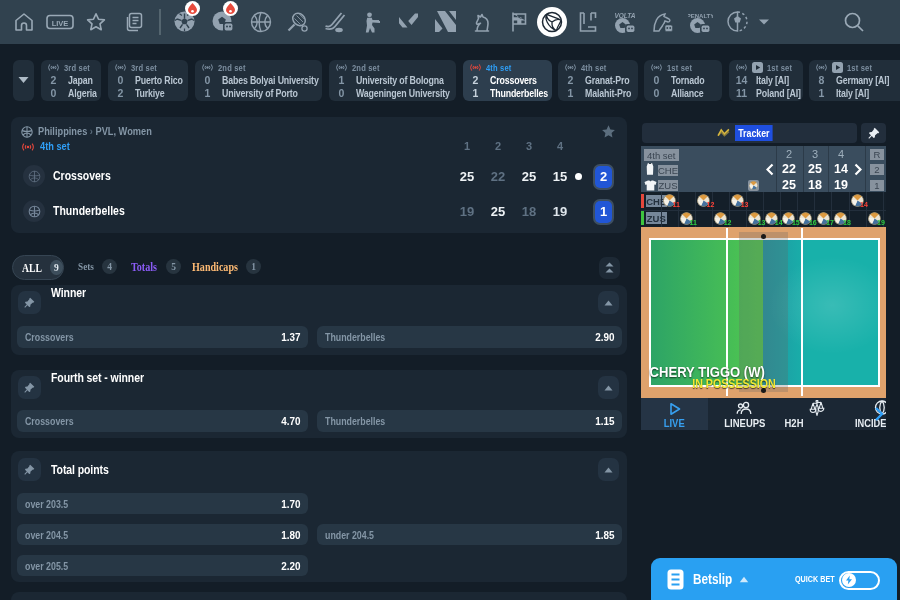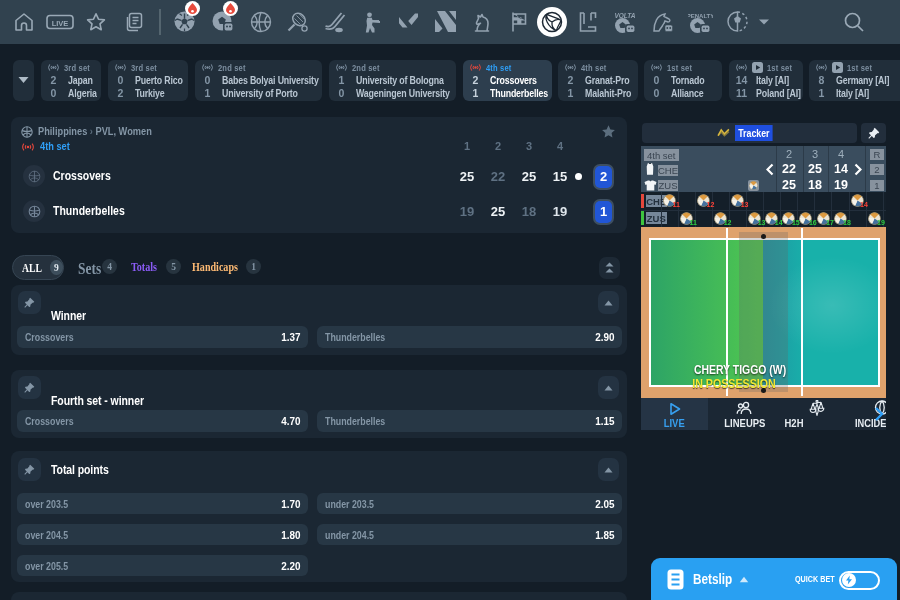--- a/index.html
+++ b/index.html
@@ -17,21 +17,21 @@
   .card { position:absolute; top:60px; height:41px; background:#212e3a; border-radius:6px; padding:2px 0 0 6px; overflow:hidden; white-space:nowrap; }
   .card .l1 { font-size:9px; font-weight:bold; color:#7d8fa0; letter-spacing:0.2px; height:11px; display:flex; align-items:center; gap:4px; }
   .card .row { font-size:10.5px; font-weight:bold; color:#b9c6d2; height:12px; display:flex; margin-top:1px; letter-spacing:-0.2px; align-items:center; }
   .card .row .sc { width:13px; color:#8496a6; text-align:center; margin-right:8px; flex:none; letter-spacing:0; }
   .card.active { background:#2d3e4e; }
   .card.active .row { color:#fff; }
   .card.active .row .sc { color:#c6d2dc; }
   
   .panel { position:absolute; left:11px; width:616px; background:#1b2733; border-radius:8px; }
   .pinbox { position:absolute; left:7px; top:6px; width:23px; height:23px; background:#243342; border-radius:7px; display:flex; align-items:center; justify-content:center; }
-  .ptitle { position:absolute; left:40px; top:24px; font-size:12.5px; font-weight:bold; color:#fff; letter-spacing:-0.1px; }
+  .ptitle { position:absolute; left:40px; top:1px; font-size:12.5px; font-weight:bold; color:#fff; letter-spacing:-0.1px; }
   .collbox { position:absolute; right:8px; top:6px; width:21px; height:23px; background:#243342; border-radius:7px; display:flex; align-items:center; justify-content:center; }
   .bet { position:absolute; height:22px; background:#273745; border-radius:6px; display:flex; align-items:center; justify-content:space-between; padding:0 8px; }
   .bet .lbl { font-size:10.5px; font-weight:bold; color:#8496a6; }
   .bet .val { font-size:11.5px; font-weight:bold; color:#fff; }
   .betL { left:6px; width:291px; }
   .betR { left:306px; width:305px; }
 </style>
 </head>
 <body>
 <div id="topnav">
@@ -374,21 +374,21 @@
   <div class="abs" style="left:475px; top:87px; width:24px; text-align:center; font-size:13px; font-weight:bold; color:#eef2f5;">25</div>
   <div class="abs" style="left:506px; top:87px; width:24px; text-align:center; font-size:13px; font-weight:bold; color:#5f7183;">18</div>
   <div class="abs" style="left:537px; top:87px; width:24px; text-align:center; font-size:13px; font-weight:bold; color:#dfe6ec;">19</div>
   <div class="abs" style="left:584px; top:83.5px; width:17px; height:22px; background:#2156d6; border-radius:5px; box-shadow:0 0 0 2px #3e4f60; color:#fff; font-size:13px; font-weight:bold; display:flex; align-items:center; justify-content:center;">1</div>
 </div>
 <div id="tabrow" class="abs" style="left:11px; top:255px; width:616px; height:25px;font-family:Liberation Serif, serif;">
   <div class="abs" style="left:0.5px; top:0; height:25px; width:52px; background:#25313d; border:1px solid #364553; border-radius:12.5px; display:flex; align-items:center; padding:0 0 0 9px; gap:5px;">
     <span class="cx" style="font-size:11.5px; font-weight:bold; color:#fff;">ALL</span>
     <span style="width:15px; height:15px; border-radius:50%; background:#3d4e5c; color:#dfe7ed; font-size:9.5px; font-weight:bold; display:flex; align-items:center; justify-content:center;">9</span>
   </div>
-  <div class="abs" style="left:67px; top:4.5px; font-size:16px; font-weight:bold; color:#8496a6;"><span class="cx">Sets</span></div>
+  <div class="abs" style="left:67px; top:4.5px; font-size:11px; font-weight:bold; color:#8496a6;"><span class="cx">Sets</span></div>
   <div class="abs" style="left:91px; top:4px; width:15px; height:15px; border-radius:50%; background:#27343f; color:#8496a6; font-size:9.5px; font-weight:bold; display:flex; align-items:center; justify-content:center;">4</div>
   <div class="abs" style="left:120px; top:4.5px; font-size:12px; font-weight:bold; color:#8b5cf6;"><span class="cx">Totals</span></div>
   <div class="abs" style="left:155px; top:4px; width:15px; height:15px; border-radius:50%; background:#27343f; color:#8496a6; font-size:9.5px; font-weight:bold; display:flex; align-items:center; justify-content:center;">5</div>
   <div class="abs" style="left:181px; top:4.5px; font-size:12px; font-weight:bold; color:#fdba74;"><span class="cx">Handicaps</span></div>
   <div class="abs" style="left:235px; top:4px; width:15px; height:15px; border-radius:50%; background:#27343f; color:#8496a6; font-size:9.5px; font-weight:bold; display:flex; align-items:center; justify-content:center;">1</div>
   <div class="abs" style="left:588px; top:1.5px; width:21px; height:22px; background:#1d2935; border-radius:7px; display:flex; flex-direction:column; align-items:center; justify-content:center; gap:1px;">
     <svg width="9" height="5" viewBox="0 0 9 5" fill="#8496a6">
         <path d="M0.5 4.5 L4.5 0.5 L8.5 4.5 Z"></path>
       </svg>
     <svg width="9" height="5" viewBox="0 0 9 5" fill="#8496a6">
@@ -446,24 +446,20 @@
     </div>
   <div class="ptitle" style="top:12px;"><span class="cx">Total points</span></div>
   <div class="collbox" style="top:7px;">
       <svg width="9" height="6" viewBox="0 0 9 6" fill="#8496a6">
         <path d="M0.5 5.5 L4.5 0.5 L8.5 5.5 Z"></path>
       </svg>
     </div>
   <div class="bet betL" style="top:42px; height:21px;">
       <span class="lbl cx">over 203.5</span>
       <span class="val cxr">1.70</span>
-    </div>
-  <div class="bet betR" style="top:42px; height:21px;">
-      <span class="lbl cx">under 203.5</span>
-      <span class="val cxr">2.05</span>
     </div>
   <div class="bet betL" style="top:73px; height:21px;">
       <span class="lbl cx">over 204.5</span>
       <span class="val cxr">1.80</span>
     </div>
   <div class="bet betR" style="top:73px; height:21px;">
       <span class="lbl cx">under 204.5</span>
       <span class="val cxr">1.85</span>
     </div>
   <div class="bet betL" style="top:104px; height:21px;">
@@ -601,21 +597,21 @@
     <div class="abs" style="left:8px; top:11px; width:231px; height:148.5px; border:2px solid #fff;"></div>
     <div class="abs" style="left:84.5px; top:13px; width:2px; height:144.5px; background:#fff;"></div>
     <div class="abs" style="left:159.5px; top:13px; width:2px; height:144.5px; background:#fff;"></div>
     <div class="abs" style="left:98px; top:5px; width:49px; height:160px; background:rgba(100,100,100,0.28);"></div>
     <div class="abs" style="left:84.9px; top:1px; width:0; height:10px; border-left:2px dashed #fff;"></div>
     <div class="abs" style="left:84.9px; top:159px; width:0; height:10px; border-left:2px dashed #fff;"></div>
     <div class="abs" style="left:159.9px; top:1px; width:0; height:10px; border-left:2px dashed #fff;"></div>
     <div class="abs" style="left:159.9px; top:159px; width:0; height:10px; border-left:2px dashed #fff;"></div>
     <div class="abs" style="left:119.5px; top:7px; width:5px; height:5px; border-radius:50%; background:#1a1a1a;"></div>
     <div class="abs" style="left:119.5px; top:160.5px; width:5px; height:5px; border-radius:50%; background:#1a1a1a;"></div>
-    <div class="abs" style="left:0; top:136px; width:152px; text-align:right; color:#fff; font-size:12px; font-weight:bold; text-shadow:0 1px 2px rgba(0,0,0,0.7);padding-left:25px;"><span class="cxc" style="display:inline-block; transform:scaleX(0.87);">CHERY TIGGO (W)</span></div>
+    <div class="abs" style="left:0; top:136px; width:152px; text-align:left; color:#fff; font-size:15px; font-weight:bold; text-shadow:0 1px 2px rgba(0,0,0,0.7);"><span class="cxc" style="display:inline-block; transform:scaleX(0.87);">CHERY TIGGO (W)</span></div>
     <div class="abs" style="left:0; top:149px; width:186px; text-align:center; color:#f3e732; font-size:13px; font-weight:bold; text-shadow:0 1px 1px rgba(0,0,0,0.6);"><span class="cxc" style="display:inline-block; transform:scaleX(0.82);">IN POSSESSION</span></div>
   </div>
   <div id="ttabs" class="abs" style="left:0; top:282.5px; width:245px; height:32.5px; background:#1b2734;">
     <div class="abs" style="left:0; top:0; width:67px; height:32.5px; background:#253445;"></div>
     <svg class="abs" style="left:27px; top:4px;" width="14" height="14" viewBox="0 0 14 14" fill="none" stroke="#37a0f0" stroke-width="1.6">
         <path d="M3 1.8 L11.5 7 L3 12.2 Z" stroke-linejoin="round"></path>
       </svg>
     <div class="abs" style="left:0; top:19px; width:67px; text-align:center; color:#37a0f0; font-size:11px; font-weight:bold;"><span class="cxc" style="display:inline-block;">LIVE</span></div>
     <svg class="abs" style="left:95px; top:3.5px;" width="17" height="14" viewBox="0 0 17 14" fill="none" stroke="#e8eef3" stroke-width="1.3">
         <circle cx="10" cy="4" r="2.6"></circle>

